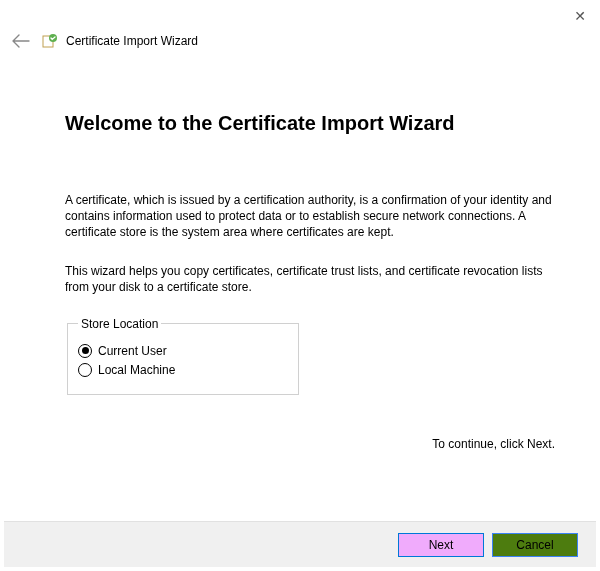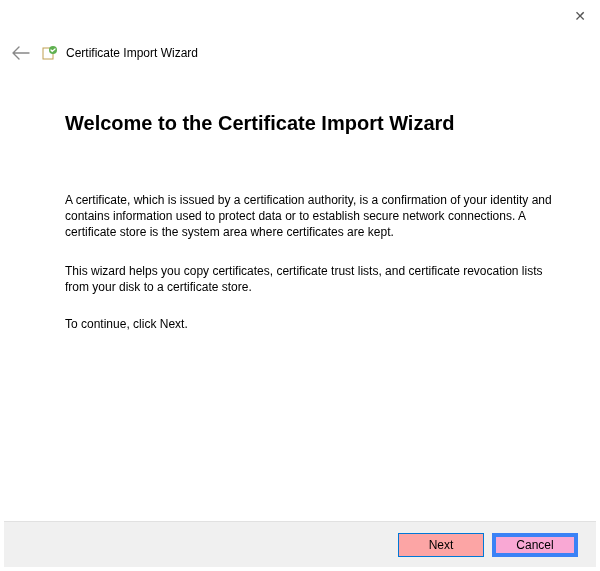--- a/index.html
+++ b/index.html
@@ -17,21 +17,21 @@
     position: absolute;
     top: 8px;
     right: 14px;
     font-size: 14px;
     color: #555;
     cursor: pointer;
     font-family: Arial, sans-serif;
   }
   .header {
     position: absolute;
-    top: 40px;
+    top: 28px;
     left: 0;
     right: 0;
     height: 26px;
     display: flex;
     align-items: center;
     padding-left: 12px;
   }
   .back-arrow {
     color: #888;
     margin-right: 12px;
@@ -91,49 +91,50 @@
     cursor: pointer;
   }
   .radio.selected::after {
     content: "";
     width: 7px;
     height: 7px;
     background: #000;
     border-radius: 50%;
   }
   .continue-line {
-    margin-top: 12px;
+    margin-top: 42px;
     font-size: 12px;
+    text-align: right;
   }
   .footer {
     position: absolute;
     left: 4px;
     right: 4px;
     bottom: 4px;
     height: 46px;
     background: #f0f0f0;
     border-top: 1px solid #e1e1e1;
     display: flex;
     align-items: center;
     justify-content: flex-end;
     padding-right: 18px;
     gap: 8px;
   }
   .btn {
     min-width: 86px;
     height: 24px;
     font-size: 12px;
     font-family: inherit;
-    background: #f9a8d4;
-    border: 4px solid #3b82f6;
+    background: #4d7c0f;
+    border: 1px solid #3b82f6;
     cursor: pointer;
     padding: 0;
   }
   .btn.primary {
-    background: #fca5a5;
+    background: #f0abfc;
     border: 1px solid #0078d7;
     text-align: center;
   }
 </style>
 </head>
 <body>
 
 <div class="close-x">✕</div>
 
 <div class="header">
@@ -150,20 +151,31 @@
     </svg>
   </span>
   <span class="header-title">Certificate Import Wizard</span>
 </div>
 
 <div class="content">
   <div class="page-title">Welcome to the Certificate Import Wizard</div>
   <div class="para">A certificate, which is issued by a certification authority, is a confirmation of your identity and contains information used to protect data or to establish secure network connections. A certificate store is the system area where certificates are kept.</div>
   <div class="para">This wizard helps you copy certificates, certificate trust lists, and certificate revocation lists from your disk to a certificate store.</div>
 
+  <fieldset class="group">
+    <legend>Store Location</legend>
+    <div class="radio-row">
+      <span class="radio selected"></span>
+      <span>Current User</span>
+    </div>
+    <div class="radio-row">
+      <span class="radio"></span>
+      <span>Local Machine</span>
+    </div>
+  </fieldset>
 
   <div class="continue-line">To continue, click Next.</div>
 </div>
 
 <div class="footer">
   <button class="btn primary">Next</button>
   <button class="btn">Cancel</button>
 </div>
 
 </body></html>

